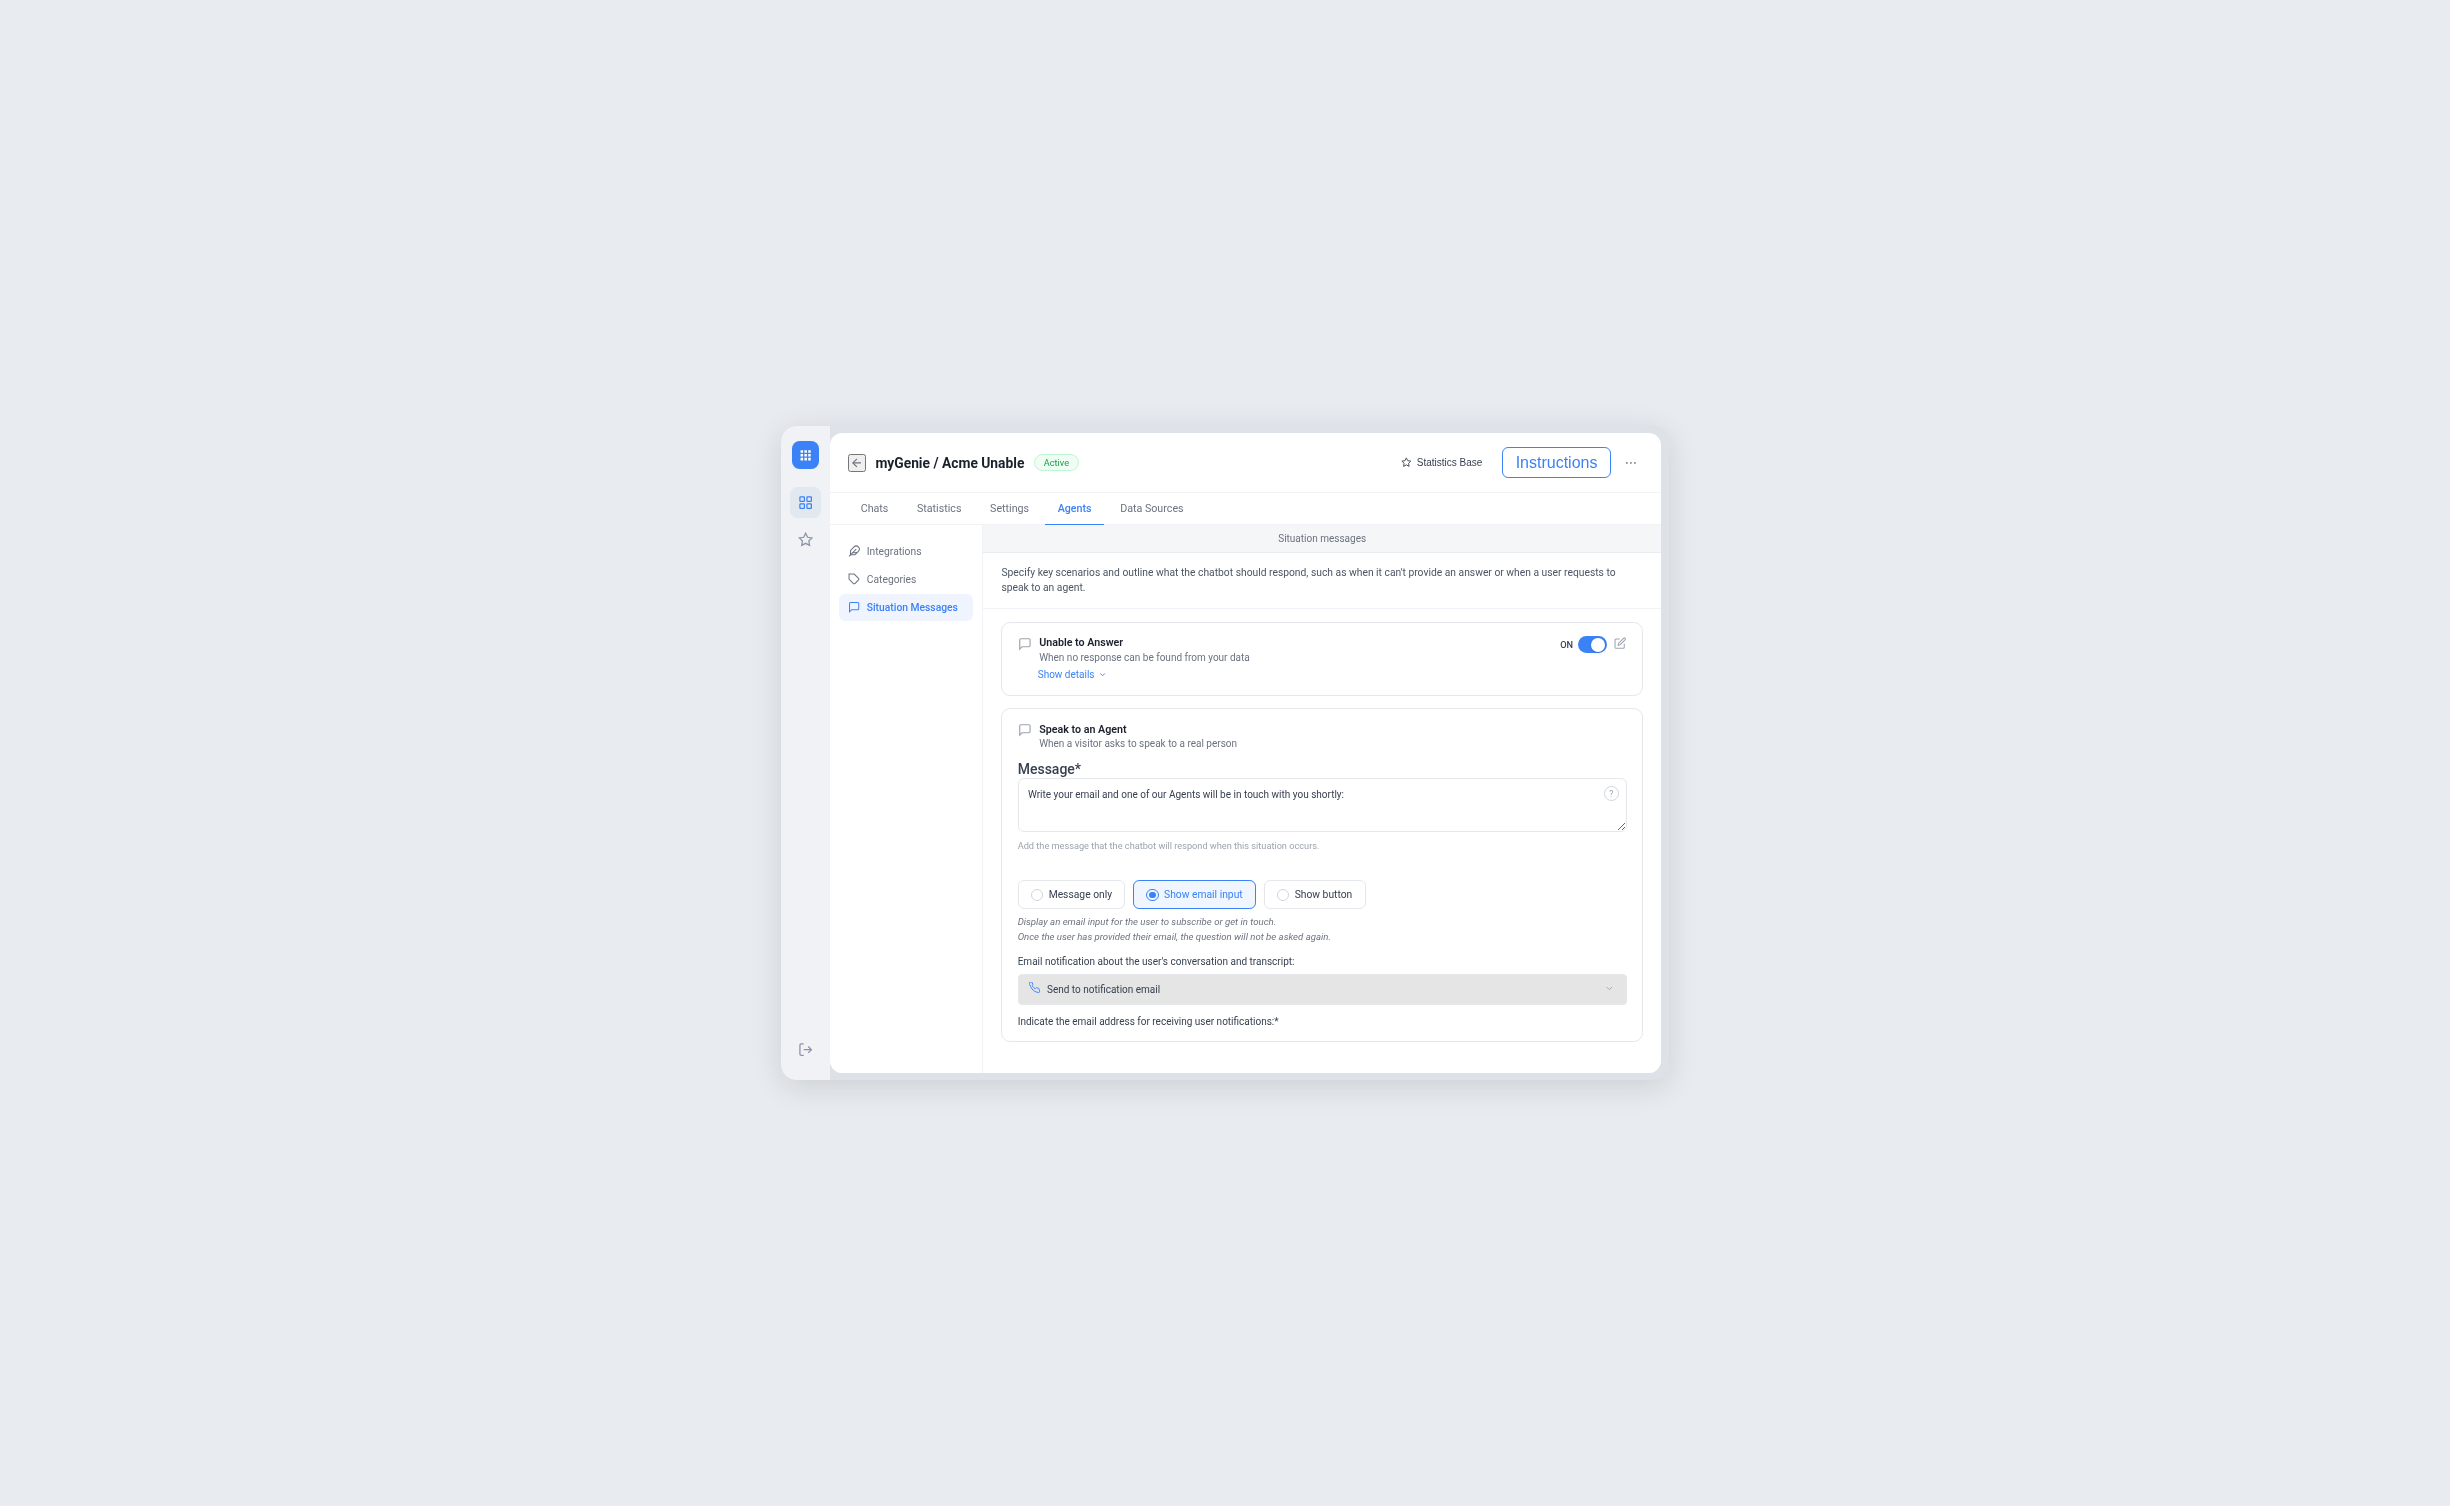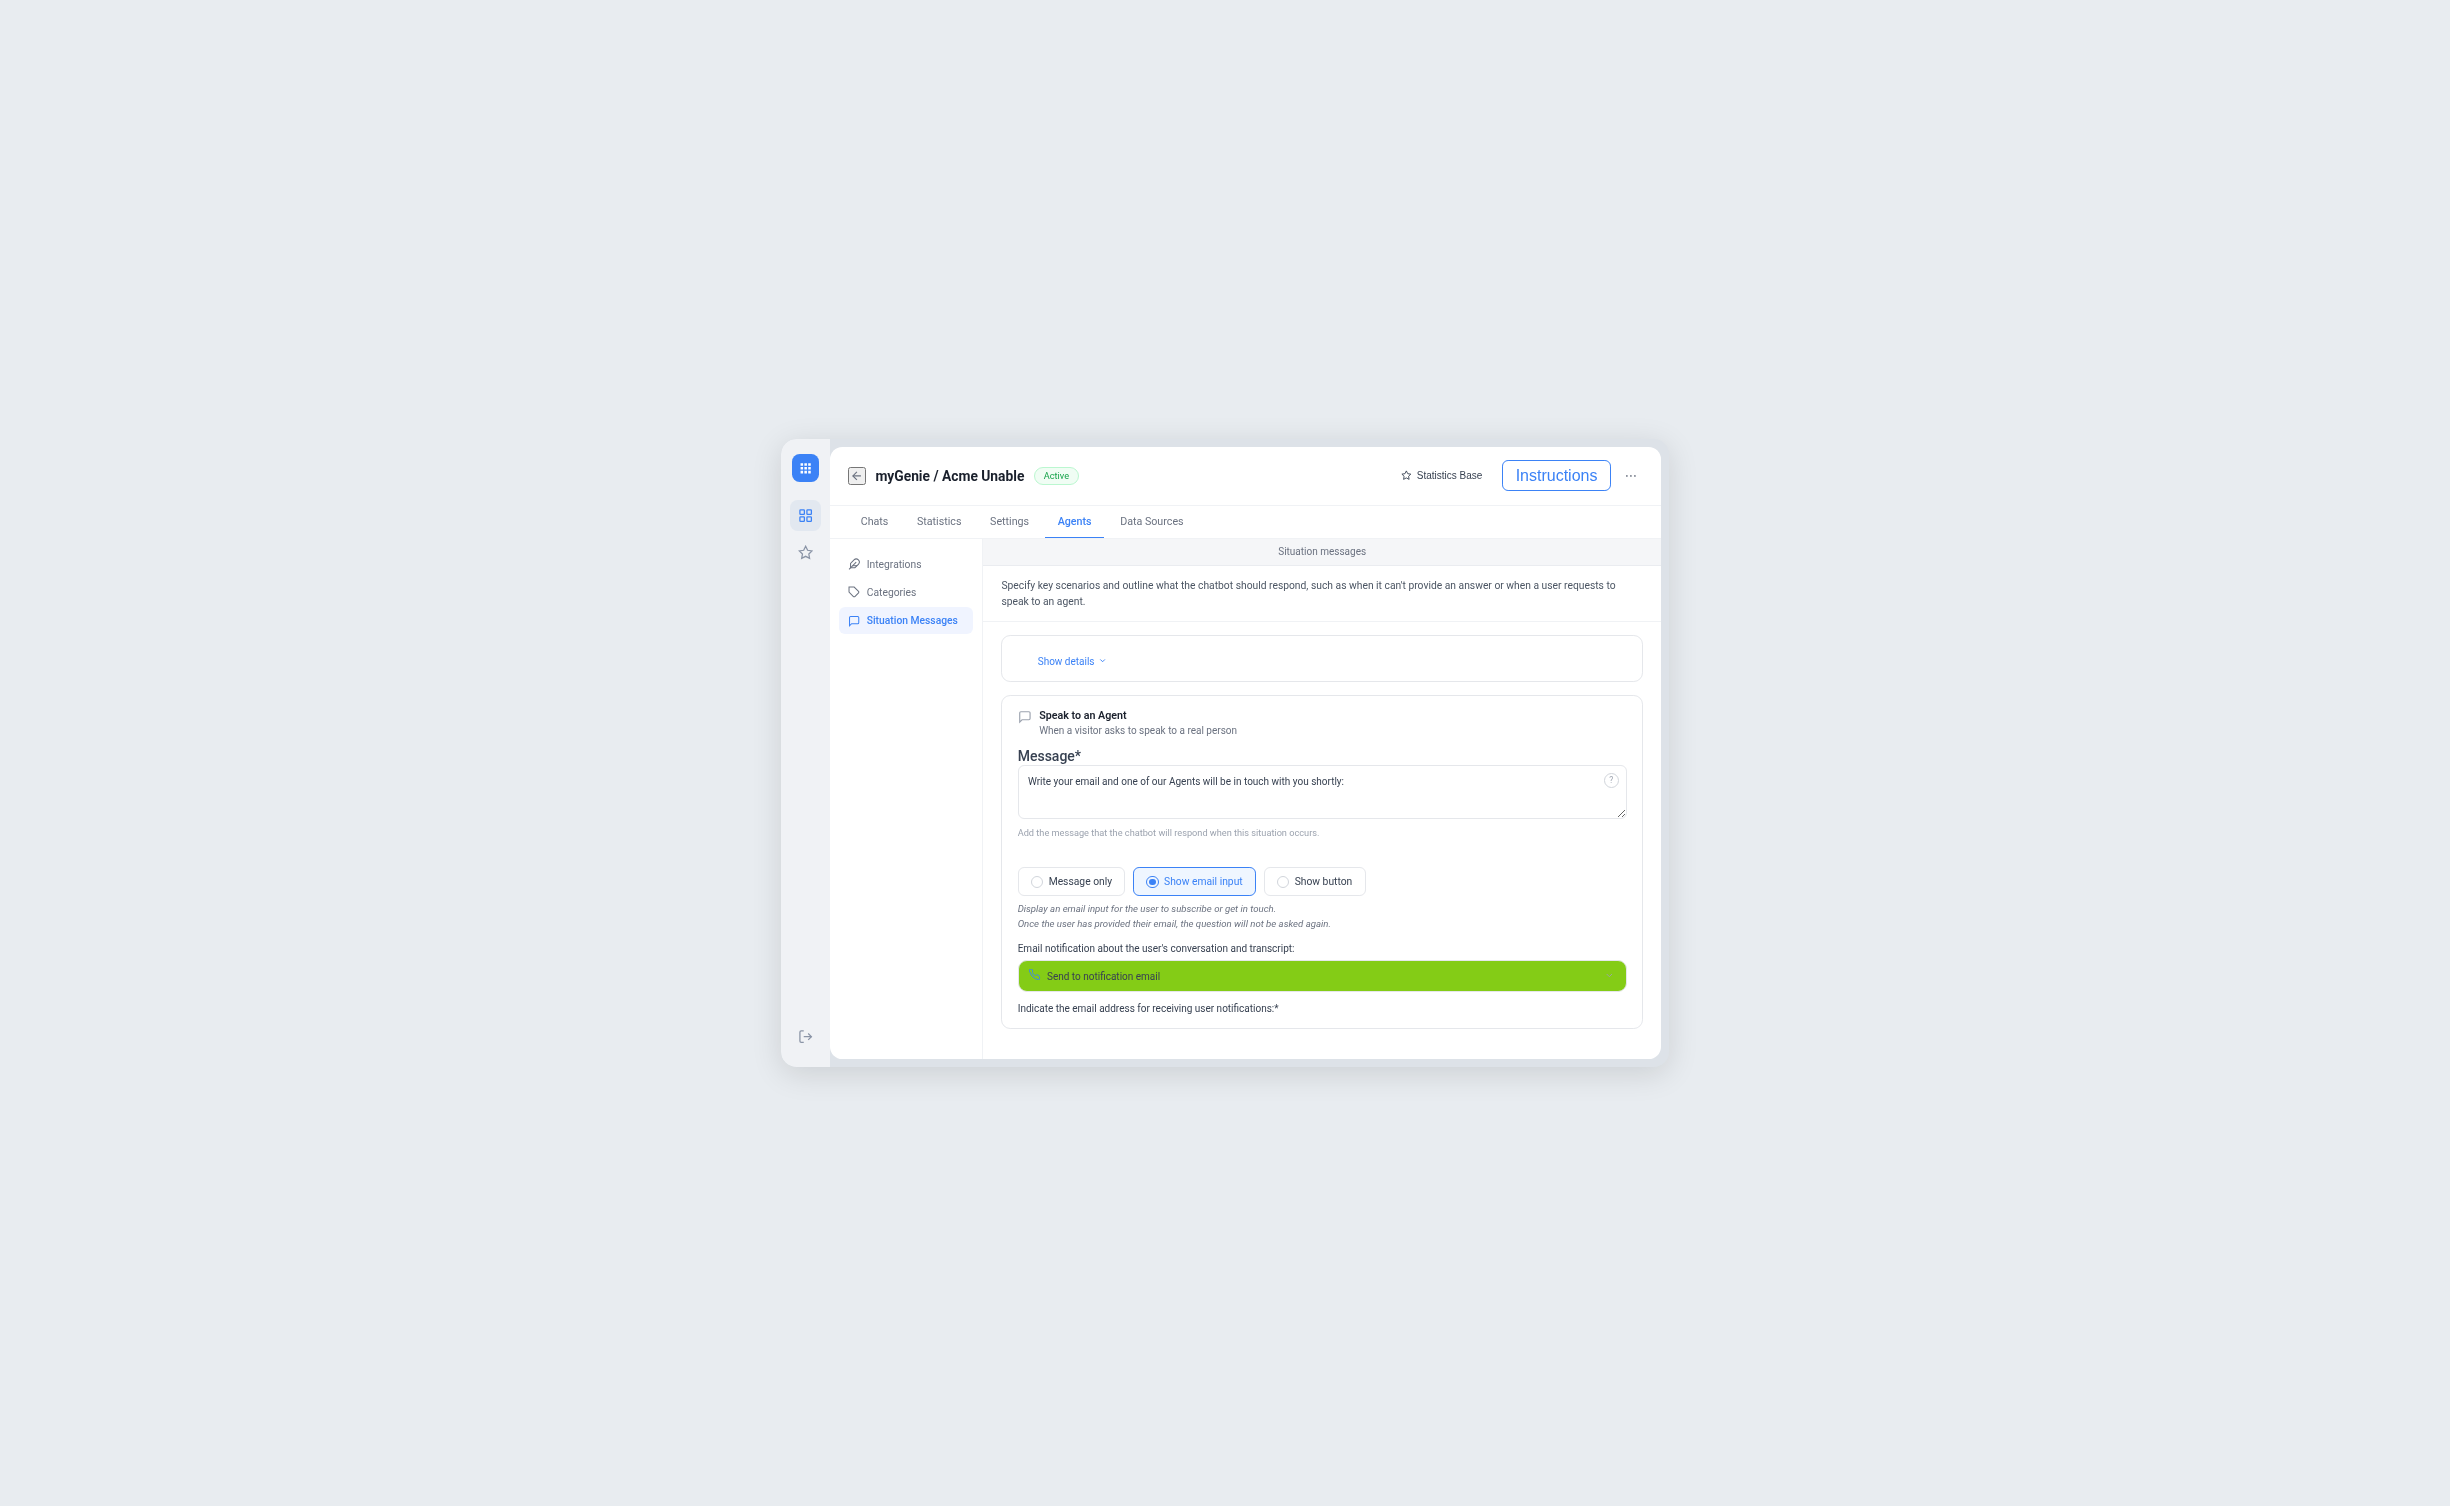--- a/index.html
+++ b/index.html
@@ -432,28 +432,28 @@
     }
     .email-section-label {
       font-size: 10px;
       color: #374151;
       margin-bottom: 6.1px;
     }
 
     .dropdown-select {
       width: 100%;
       border: 0.8px solid #e5e7eb;
-      border-radius: 9px;
+      border-radius: 4px;
       padding: 7.7px 10.7px;
       display: flex;
       align-items: center;
       cursor: pointer;
       font-size: 10px;
       color: #374151;
-      background: #84cc16;
+      background: #e5e5e5;
     }
     .dropdown-select-icon {
       color: #3b82f6;
       margin-right: 6.1px;
       font-size: 10.7px;
     }
     .dropdown-chevron {
       margin-left: auto;
       color: #9ca3af;
     }
@@ -571,20 +571,43 @@
         </div>
       </div>
 
       <div class="right-panel">
 
         <div class="section-header">Situation messages</div>
 
         <div class="panel-desc">Specify key scenarios and outline what the chatbot should respond, such as when it can't provide an answer or when a user requests to speak to an agent.</div>
 
         <div class="card">
+          <div class="card-header">
+            <div class="card-icon">
+              <svg width="13.8" height="13.8" viewBox="0 0 24 24" fill="none" stroke="currentColor" stroke-width="2">
+                <path d="M21 15a2 2 0 01-2 2H7l-4 4V5a2 2 0 012-2h14a2 2 0 012 2z"></path>
+              </svg>
+            </div>
+            <div class="card-title-area">
+              <div class="card-title">Unable to Answer</div>
+              <div class="card-subtitle">When no response can be found from your data</div>
+            </div>
+            <div class="card-actions">
+              <div class="toggle-wrap">
+                <span>ON</span>
+                <div class="toggle"></div>
+              </div>
+              <span class="link-edit">
+                <svg width="12.3" height="12.3" viewBox="0 0 24 24" fill="none" stroke="currentColor" stroke-width="2">
+                  <path d="M11 4H4a2 2 0 00-2 2v14a2 2 0 002 2h14a2 2 0 002-2v-7"></path>
+                    <path d="M18.5 2.5a2.121 2.121 0 013 3L12 15l-4 1 1-4 9.5-9.5z"></path>
+                </svg>
+              </span>
+            </div>
+          </div>
           <div class="show-details">
             <span>Show details</span>
             <svg width="9.2" height="9.2" viewBox="0 0 24 24" fill="none" stroke="currentColor" stroke-width="2.5">
               <polyline points="6 9 12 15 18 9"></polyline>
             </svg>
           </div>
         </div>
 
         <div class="card">
           <div class="card-header">

